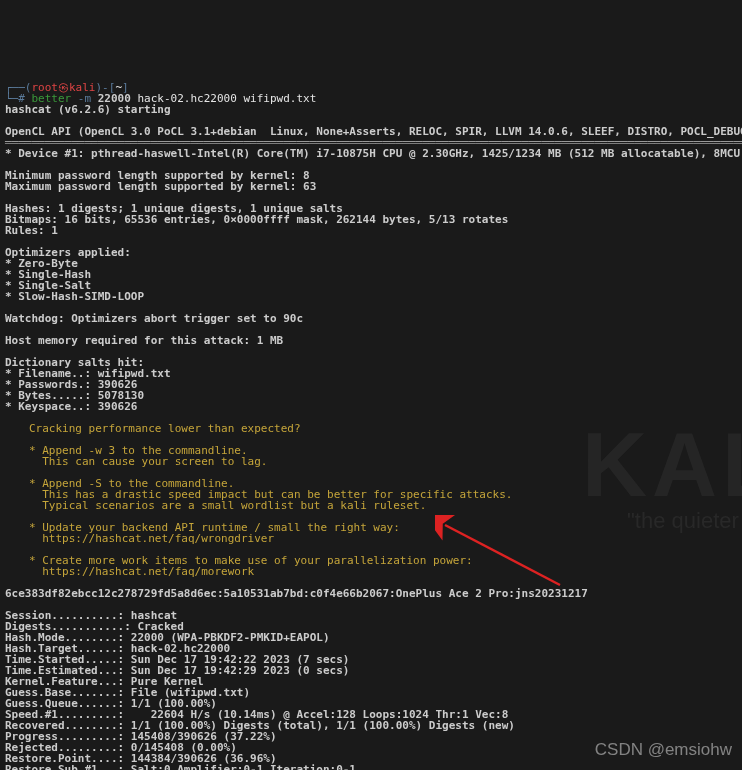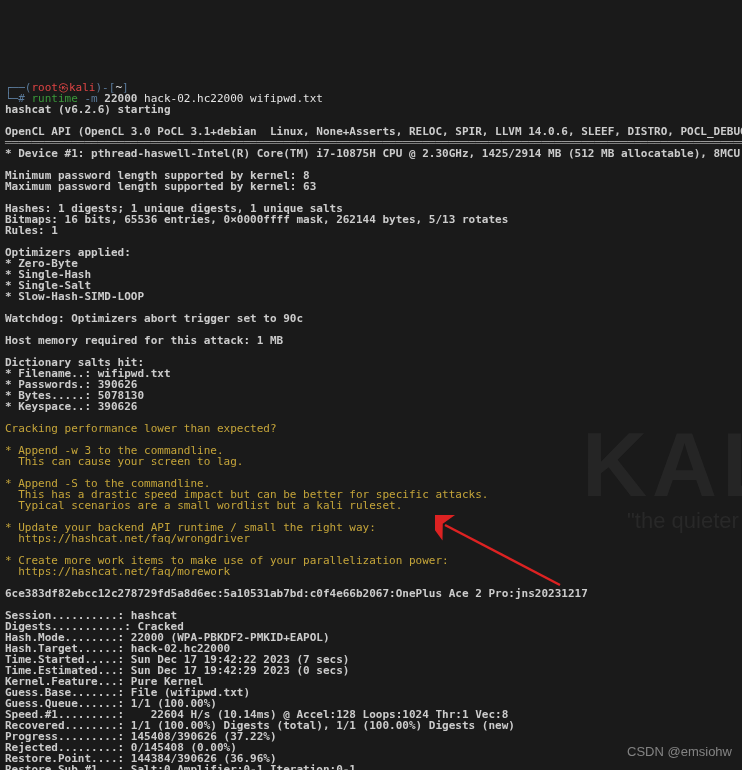--- a/index.html
+++ b/index.html
@@ -13,29 +13,29 @@
   height: 770px;
   padding: 5px;
   white-space: pre;
   overflow: hidden;
   position: relative;
 }
 .red { color: #d44; }
 .green { color: #3a9a3a; }
 .blue { color: #5a7a9a; }
 .cmd-white { color: #e5e5e5; }
-.yellow { color: #c5a53a; }
+.yellow { color: #c5a53a; margin-left: 24px; }
 .output { color: #ccc; font-weight: bold; }
 .hr-line { color: #999; letter-spacing: 0; }
 .watermark {
   position: absolute;
   right: 10px;
   bottom: 12px;
   color: rgba(200,200,200,0.6);
-  font-size: 13px;
+  font-size: 17px;
   font-family: Arial, sans-serif;
   margin-top: 8px;
 }
 .bg-kali {
   position: absolute;
   right: -40px;
   top: 420px;
   color: rgba(120,120,120,0.12);
   font-size: 90px;
   font-weight: bold;
@@ -61,26 +61,26 @@
 </style>
 </head>
 <body>
 
 
 
 <div class="bg-kali">KAL</div>
 <div class="bg-quiet">"the quieter you bec</div>
 
 <div><span class="blue">┌──(</span><span class="red">root</span><span class="red">㉿</span><span class="red">kali</span><span class="blue">)-[</span><span class="cmd-white">~</span><span class="blue">]</span>
-<span class="blue">└─# </span><span class="green">runtime</span><span class="blue"> -m</span><span class="output"> 22000 </span><span class="cmd-white">hack-02.hc22000 wifipwd.txt</span>
+<span class="blue">└─# </span><span class="green">better</span><span class="blue"> -m</span><span class="output"> 22000 </span><span class="cmd-white">hack-02.hc22000 wifipwd.txt</span>
 <span class="output">hashcat (v6.2.6) starting</span>
 <span></span>
 <span class="output">OpenCL API (OpenCL 3.0 PoCL 3.1+debian  Linux, None+Asserts, RELOC, SPIR, LLVM 14.0.6, SLEEF, DISTRO, POCL_DEBUG) - Platform #1 [The pocl project]</span>
 <span class="hr-line">══════════════════════════════════════════════════════════════════════════════════════════════════════════════════════════════════════════════════</span>
-<span class="output">* Device #1: pthread-haswell-Intel(R) Core(TM) i7-10875H CPU @ 2.30GHz, 1425/2914 MB (512 MB allocatable), 8MCU</span>
+<span class="output">* Device #1: pthread-haswell-Intel(R) Core(TM) i7-10875H CPU @ 2.30GHz, 1425/1234 MB (512 MB allocatable), 8MCU</span>
 <span></span>
 <span class="output">Minimum password length supported by kernel: 8</span>
 <span class="output">Maximum password length supported by kernel: 63</span>
 <span></span>
 <span class="output">Hashes: 1 digests; 1 unique digests, 1 unique salts</span>
 <span class="output">Bitmaps: 16 bits, 65536 entries, 0×0000ffff mask, 262144 bytes, 5/13 rotates</span>
 <span class="output">Rules: 1</span>
 <span></span>
 <span class="output">Optimizers applied:</span>
 <span class="output">* Zero-Byte</span>

